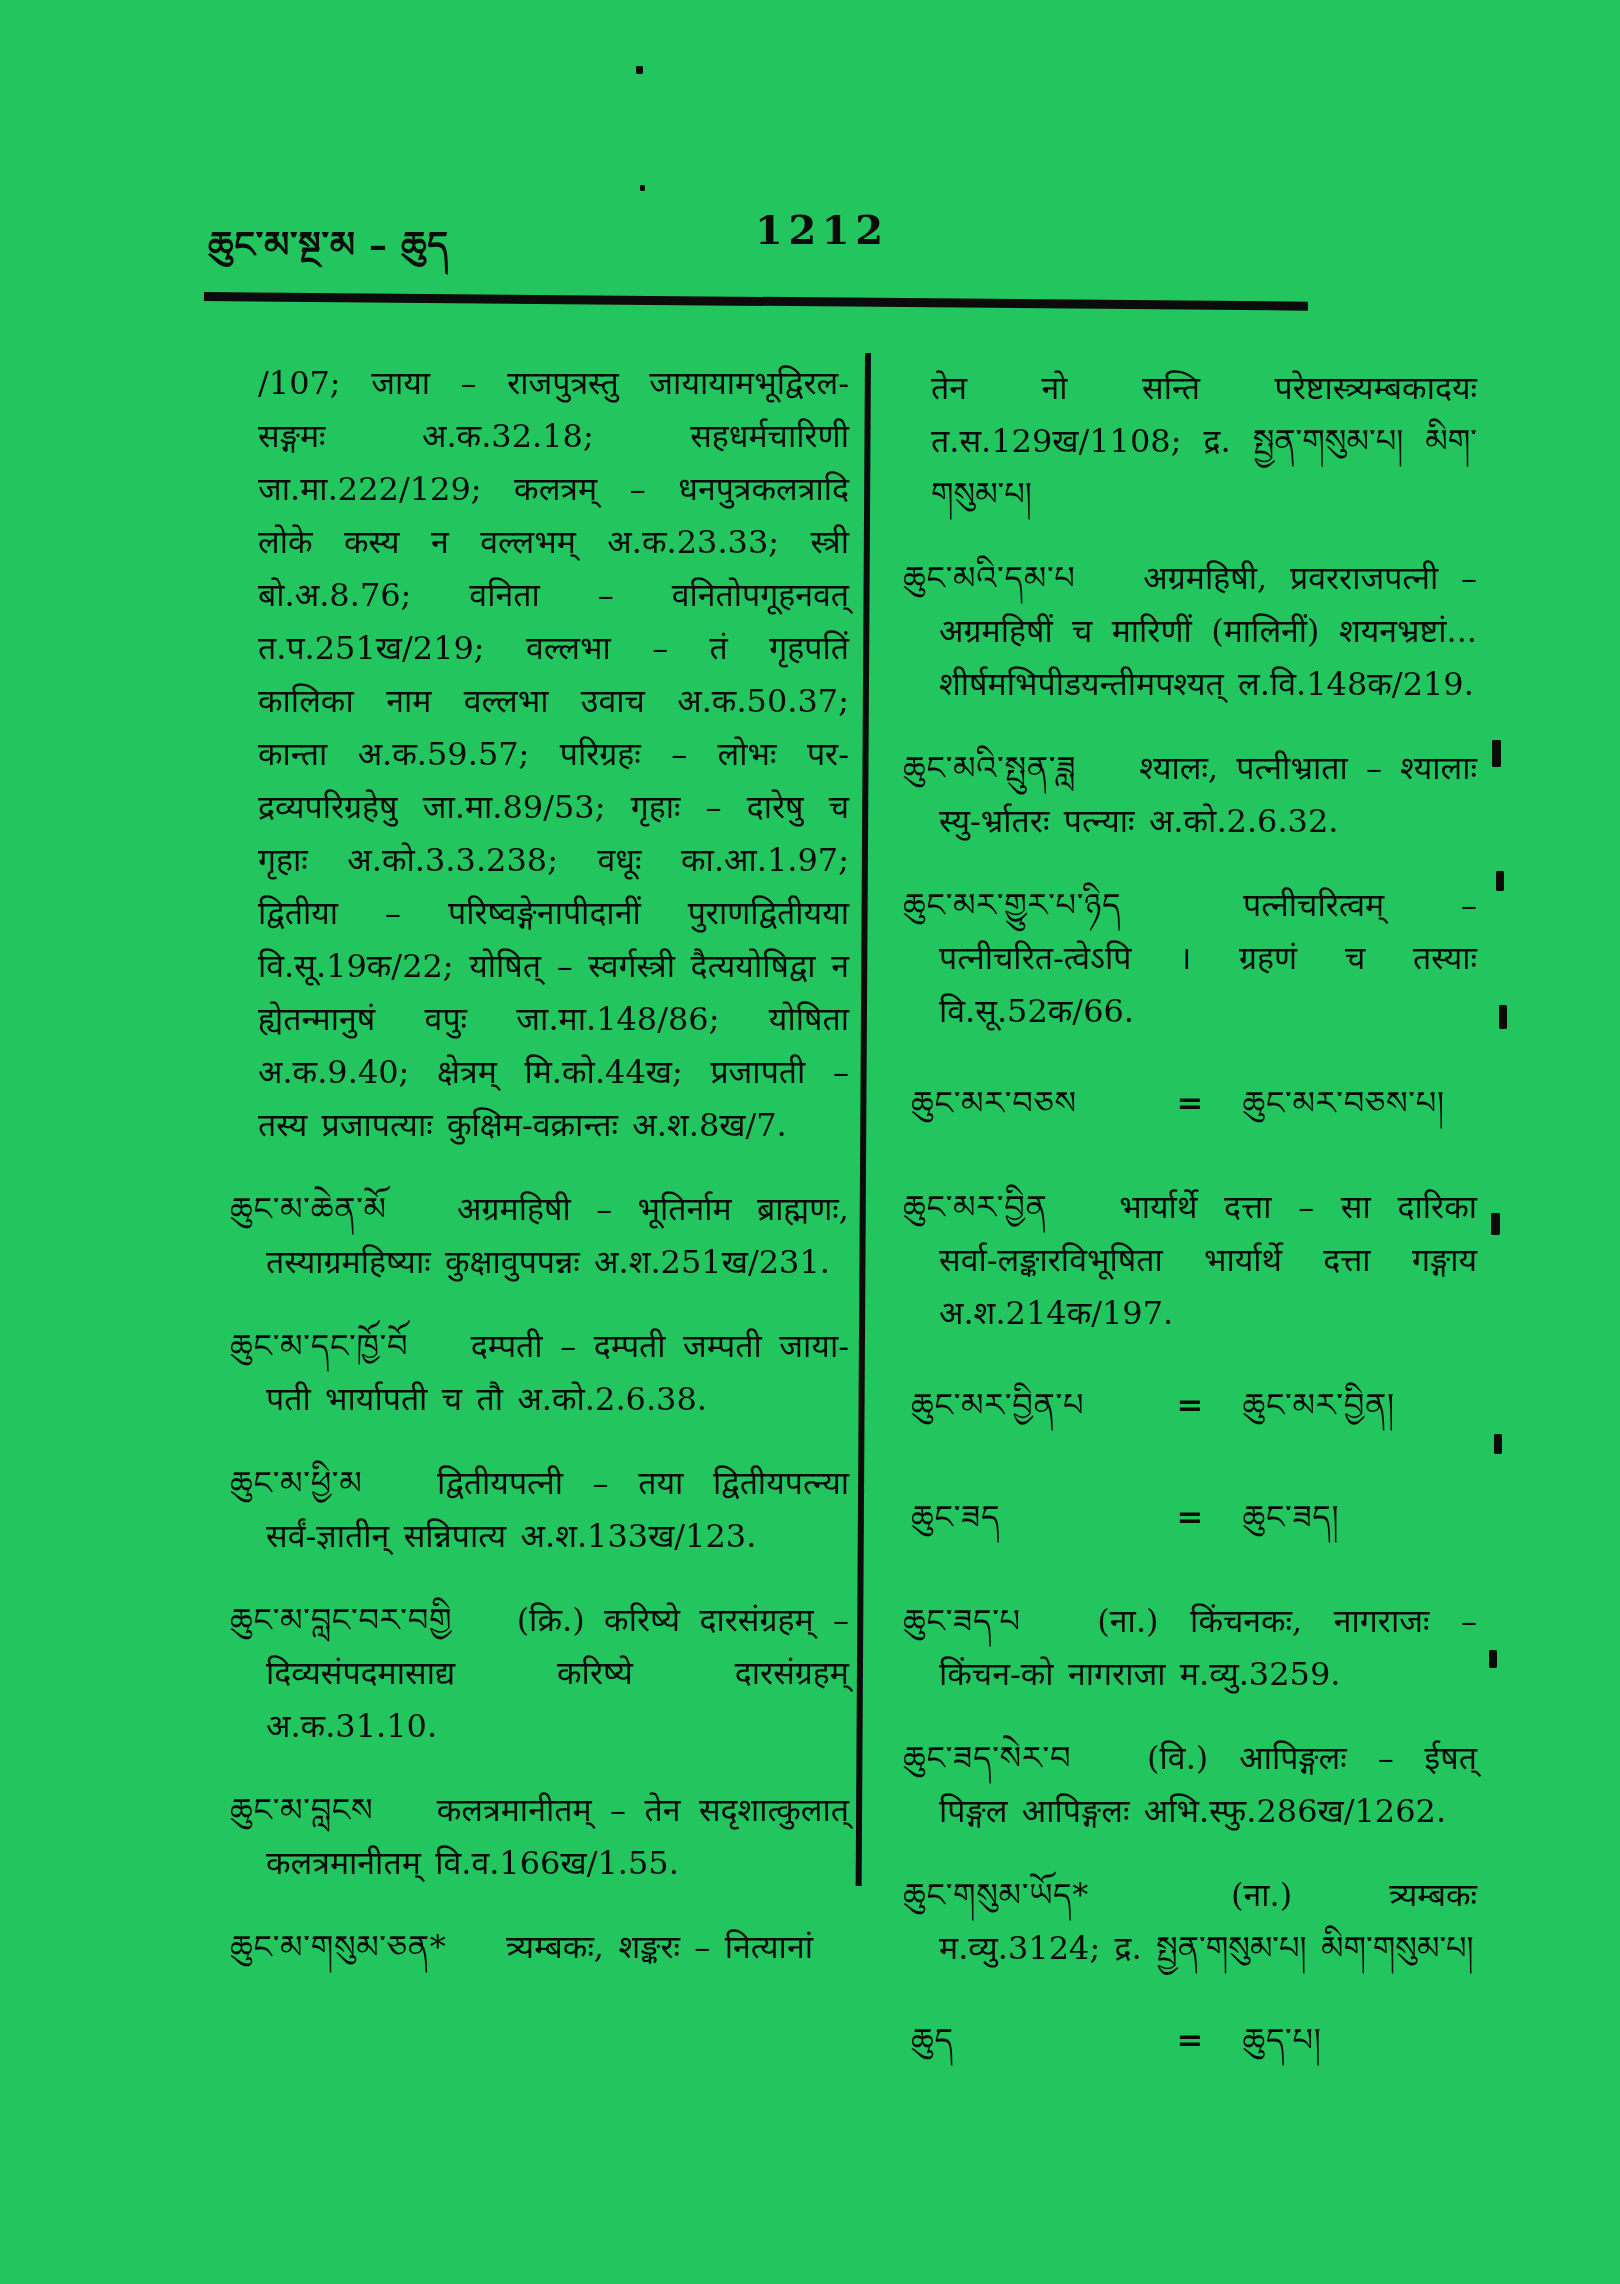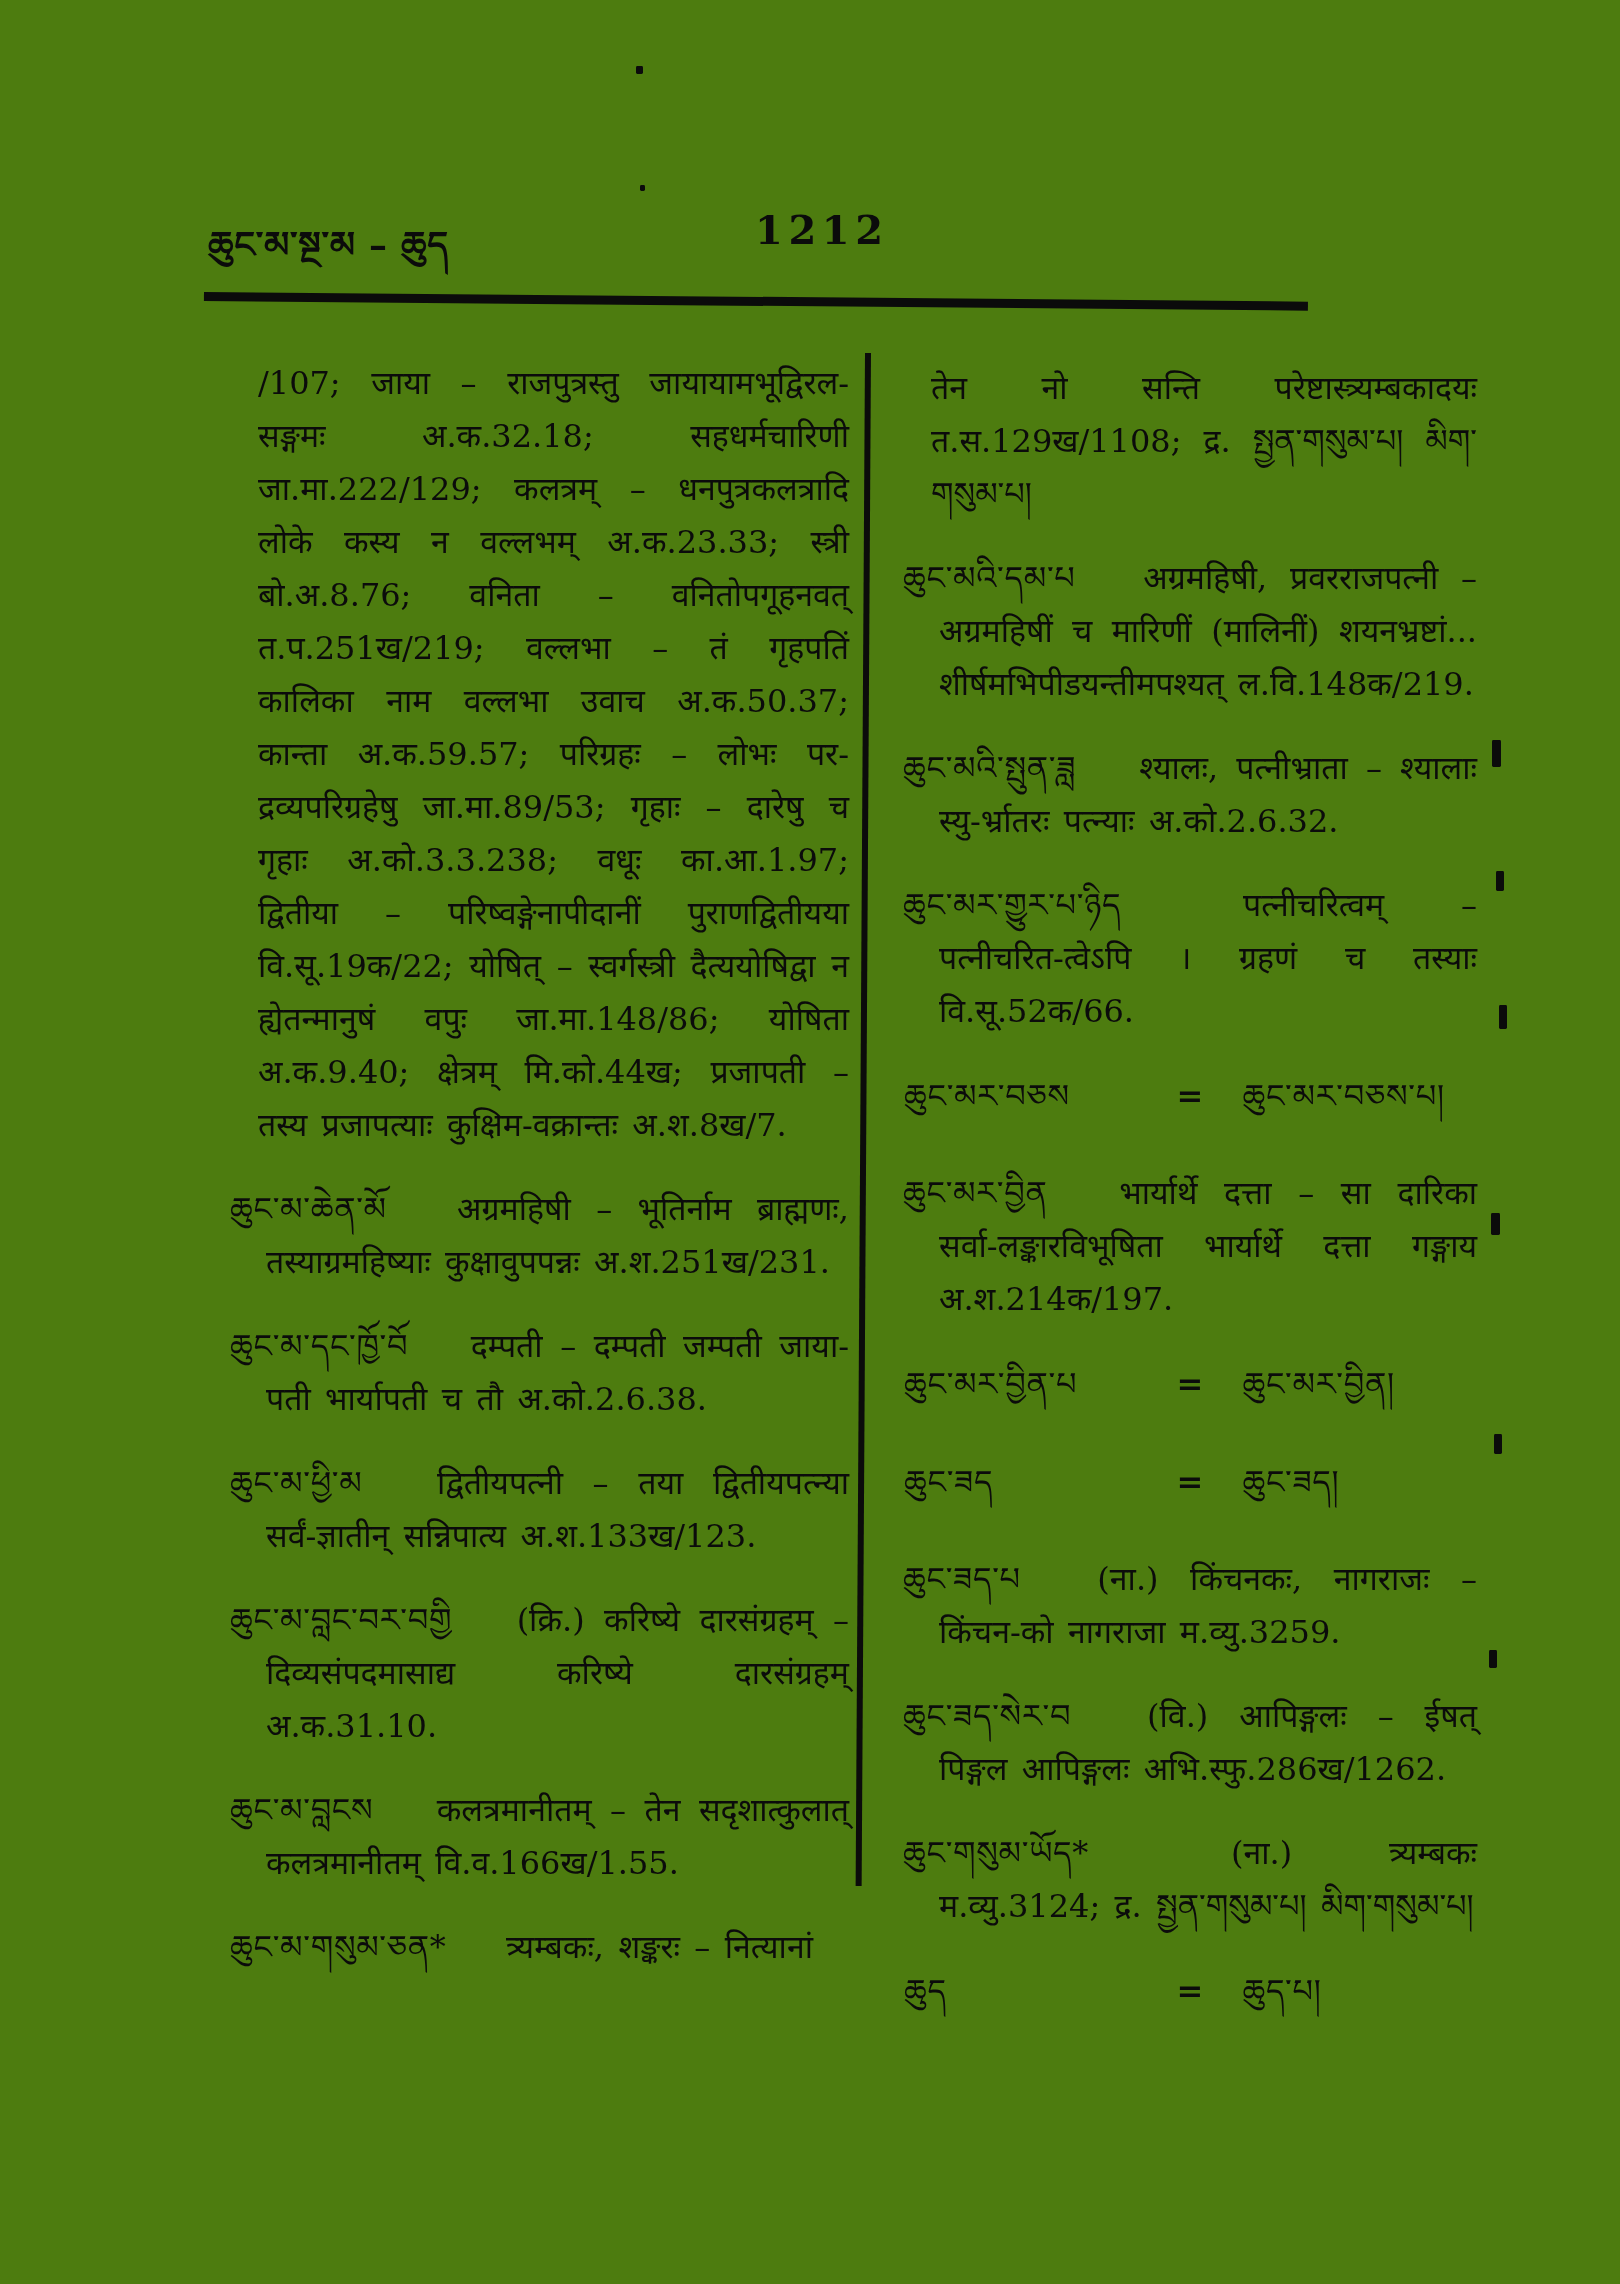--- a/index.html
+++ b/index.html
@@ -4,21 +4,21 @@
 <style>
   html,body{margin:0;padding:0;}
   body{
     width:1620px;height:2284px;
     background:#ffffff;
     color:#0b0b0b;
     font-family:"DejaVu Serif","Liberation Serif",serif;
     overflow:hidden;
     position:relative;
   }
-  .page{position:absolute;inset:0;background:#4d7c0f;padding-left:19px;}
+  .page{position:absolute;inset:0;background:#22c55e;padding-left:19px;}
 
   
   .running-head{
     position:absolute;left:208px;top:204px;
     font-size:36px;font-weight:600;letter-spacing:1.4px;
     white-space:nowrap;
   }
   .page-number{
     position:absolute;left:755px;top:206px;
     font-size:40px;font-weight:600;letter-spacing:5.6px;
@@ -48,21 +48,21 @@
   }
   .cont{padding-left:28px;text-indent:0;}
   .hw{font-weight:400;margin-right:45px;white-space:nowrap;}
   .tib{letter-spacing:0.7px;}
 
   .eq-row{
     display:grid;grid-template-columns:1fr auto 1fr;align-items:baseline;
     font-size:32px;line-height:53px;font-weight:500;
     margin:12.5px 0 43px 0;
   }
-  .eq-row .hw{justify-self:start;margin:1px;}
+  .eq-row .hw{justify-self:start;margin:8px;}
   .eq-row .eq-sign{justify-self:center;padding:0 21px;font-weight:600;}
   .eq-row .eq-val{justify-self:start;padding-left:18px;font-weight:400;white-space:nowrap;}
 
   
   .speck{position:absolute;background:#0b0b0b;border-radius:1.4px;}
   .sp1{left:636px;top:66px;width:7px;height:8.4px;}
   .sp2{left:640px;top:185px;width:4.9px;height:5.6px;}
   .sp3{left:1492px;top:740px;width:9px;height:26.5px;}
   .sp4{left:1496px;top:871px;width:7.7px;height:19.5px;}
   .sp5{left:1499px;top:1005px;width:7.7px;height:24px;}

